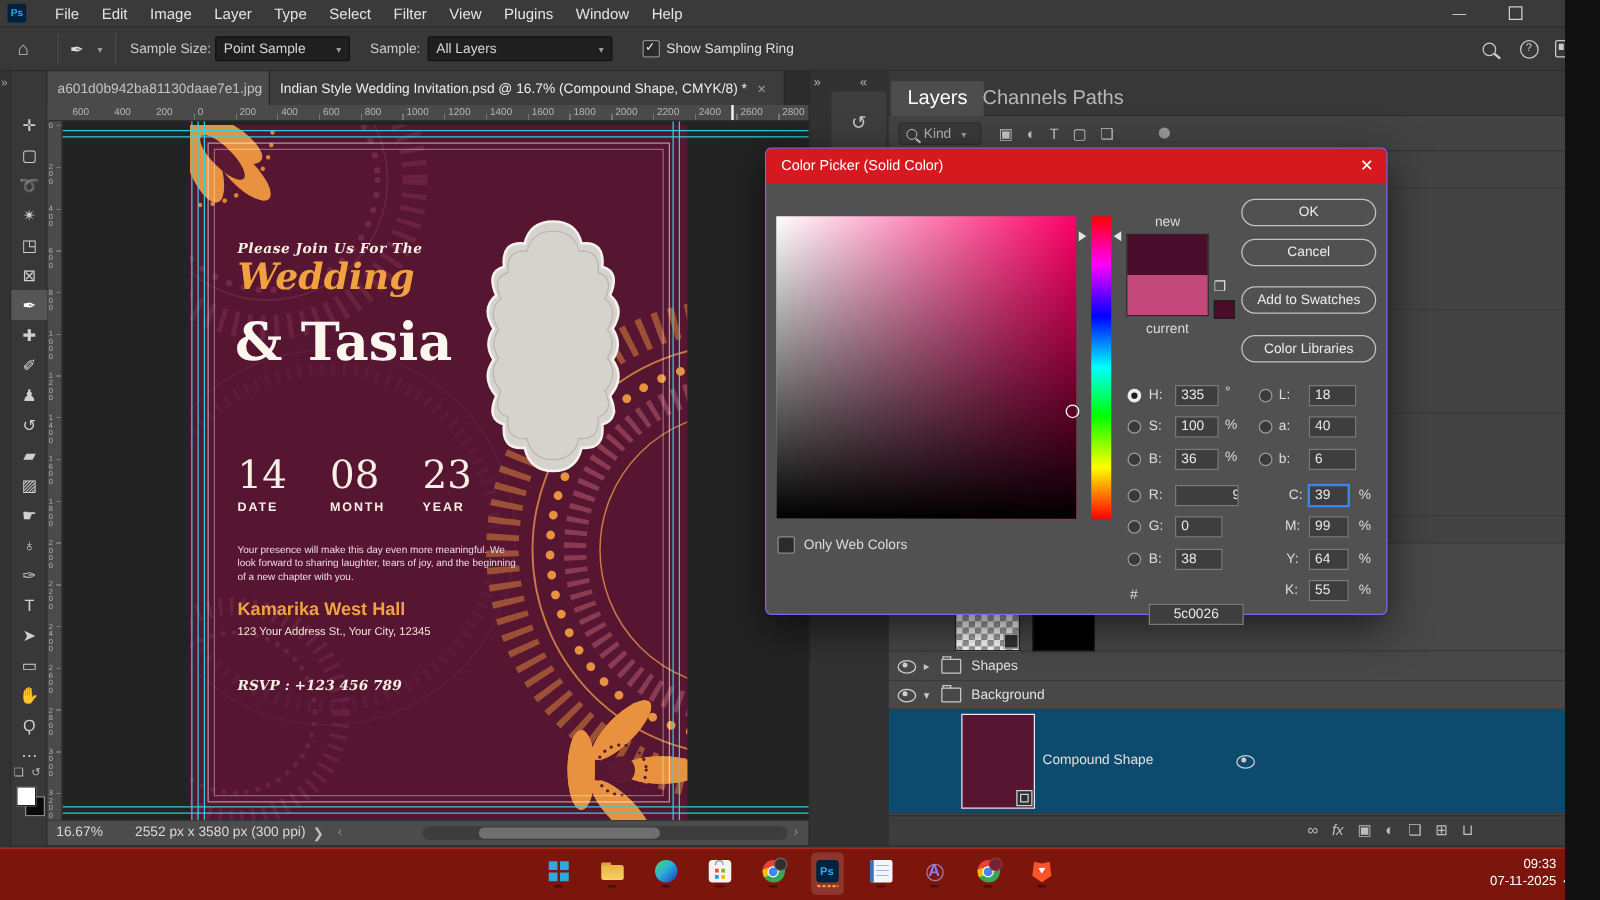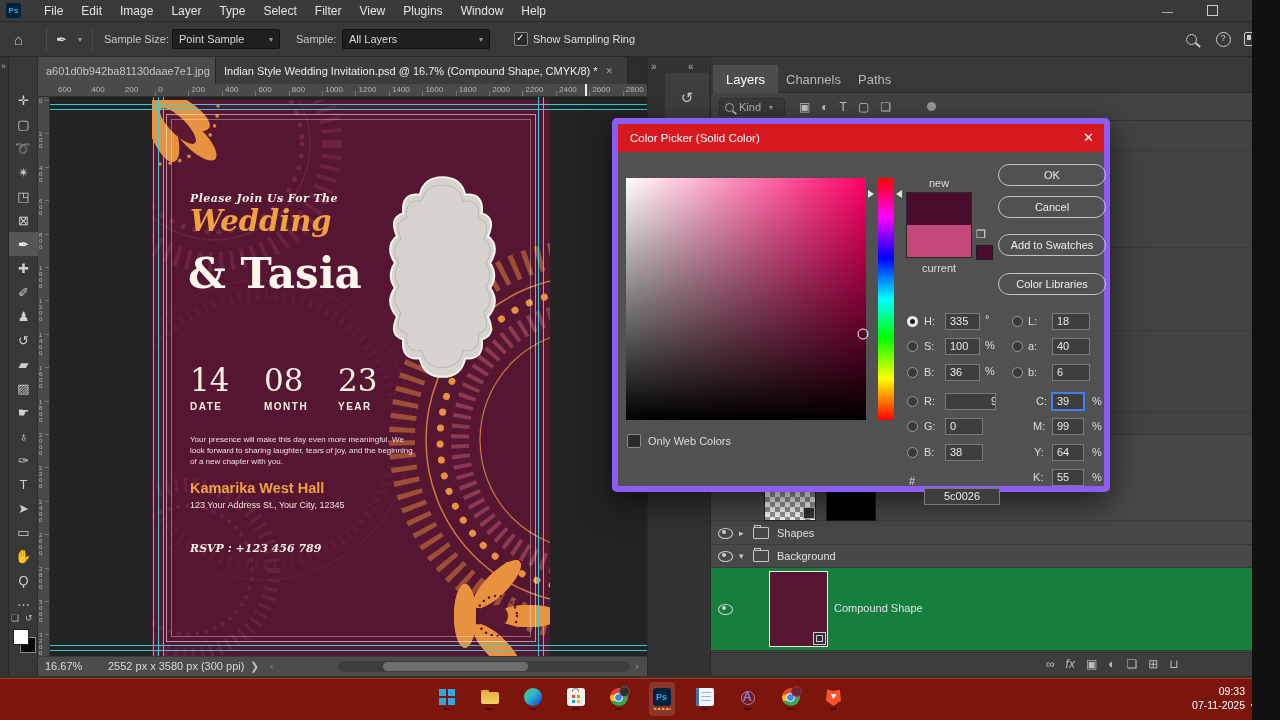--- a/index.html
+++ b/index.html
@@ -77,21 +77,21 @@
   #hscroll .thumb{position:absolute;left:45px;top:1px;width:145px;height:9px;background:#6f6f6f;border-radius:5px;}
 
   
   #panel-strip{position:absolute;left:647px;top:57px;width:63px;height:619px;background:#323232;border-left:1px solid #2a2a2a;box-sizing:border-box;}
   #mini-dock{position:absolute;left:17px;top:16px;width:44px;height:112px;background:#3e3e3e;border-radius:3px;}
   .mini-icon{position:absolute;left:0;width:44px;height:34px;display:flex;align-items:center;justify-content:center;color:#c5c5c5;font-size:15px;}
 
   
   #right-panels{position:absolute;left:710px;top:57px;width:570px;height:619px;background:#434343;border-left:1px solid #2a2a2a;box-sizing:border-box;}
   #panel-header{position:absolute;left:0;top:0;width:570px;height:36px;background:#383838;border-bottom:1px solid #2c2c2c;box-sizing:border-box;}
-  .ptab{position:absolute;top:8px;height:28px;display:flex;align-items:center;padding:0 13px;font-size:13px;color:#b8b8b8;}
+  .ptab{position:absolute;top:8px;height:28px;display:flex;align-items:center;padding:0 13px;font-size:16px;color:#b8b8b8;}
   .ptab.active{background:#4d4d4d;color:#fff;}
   #filter-row{position:absolute;left:0;top:36px;width:570px;height:28px;background:#434343;border-bottom:1px solid #333;box-sizing:border-box;}
   #kind-box{position:absolute;left:8px;top:5px;width:66px;height:18px;background:#3a3a3a;border:1px solid #2e2e2e;border-radius:2px;display:flex;align-items:center;padding:0 4px;color:#b5b5b5;box-sizing:border-box;}
   #filter-icons{position:absolute;left:88px;top:5px;height:18px;display:flex;gap:11px;align-items:center;color:#c6c6c6;font-size:12px;}
   .rowline{position:absolute;left:0;width:570px;height:1px;background:#3a3a3a;}
   .lrow{position:absolute;left:0;width:570px;box-sizing:border-box;border-bottom:1px solid #3a3a3a;display:flex;align-items:center;background:#484848;}
   .eye{width:13px;height:9px;border:1px solid #d0d0d0;border-radius:50%;position:relative;flex:none;}
   .eye::after{content:"";position:absolute;width:4px;height:4px;background:#d0d0d0;border-radius:50%;left:3.5px;top:1.5px;}
   .eyecell{width:28px;display:flex;justify-content:center;flex:none;}
   .twist{color:#c8c8c8;font-size:9px;width:14px;flex:none;}
@@ -103,21 +103,21 @@
      linear-gradient(45deg,#9a9a9a 25%,transparent 25%,transparent 75%,#9a9a9a 75%),
      linear-gradient(45deg,#9a9a9a 25%,transparent 25%,transparent 75%,#9a9a9a 75%);
      background-size:10px 10px;background-position:0 0,5px 5px;}
   #layer-actions{position:absolute;left:335px;top:4px;display:flex;gap:11px;align-items:center;color:#bdbdbd;font-size:12px;}
   #vscroll{position:absolute;left:552px;top:64px;width:10px;height:530px;background:#3c3c3c;}
   #vscroll .thumb{position:absolute;left:1px;top:479px;width:8px;height:48px;background:#5f5f5f;border-radius:3px;}
   #vscroll .arr{position:absolute;left:0;width:10px;text-align:center;font-size:7px;color:#9a9a9a;}
 
   
   #color-picker{position:absolute;left:612px;top:118px;width:498px;height:374px;background:#515151;
-     border:6px solid #8b5cf6;border-radius:5px;box-shadow:0 10px 34px rgba(0,0,0,.6);z-index:50;box-sizing:border-box;}
+     border:1px solid #8b5cf6;border-radius:5px;box-shadow:0 10px 34px rgba(0,0,0,.6);z-index:50;box-sizing:border-box;}
   #cp-titlebar{position:absolute;left:0;top:0;right:0;height:28px;background:var(--dialog-red,#d6181f);
      border-radius:4px 4px 0 0;display:flex;align-items:center;}
   #cp-title{margin-left:12px;color:#fff;font-size:11.5px;}
   #cp-close{position:absolute;right:10px;top:6px;color:#fff;font-size:13px;}
   #cp-field{position:absolute;left:8px;top:54px;width:240px;height:242px;
      background:linear-gradient(to top,#000,rgba(0,0,0,0)),linear-gradient(to right,#fff,#ff0066);}
   #cp-marker{position:absolute;left:245px;top:210px;width:9px;height:9px;border:1.5px solid #fff;border-radius:50%;transform:translate(-50%,-50%);}
   #cp-hue{position:absolute;left:260px;top:54px;width:16px;height:242px;
      background:linear-gradient(to bottom,#f00 0%,#f0f 16%,#00f 33%,#0ff 50%,#0f0 66%,#ff0 83%,#f00 100%);}
   .tri-r{position:absolute;width:0;height:0;border-top:4.5px solid transparent;border-bottom:4.5px solid transparent;border-left:6px solid #e3e3e3;}
@@ -584,21 +584,21 @@
 
     <div class="lrow" style="top:488px;height:23px;">
       <div class="eyecell">
           <span class="eye"></span>
         </div>
       <span class="twist">▾</span>
       <span class="folder"></span>
       <span class="lname">Background</span>
     </div>
 
-    <div class="lrow" style="top:511px;height:83px;background:#15803d;">
+    <div class="lrow" style="top:511px;height:83px;background:#0c4a6e;justify-content:center;">
       <div class="eyecell">
           <span class="eye"></span>
         </div>
       <div style="position:absolute;left:58px;top:3px;width:59px;height:76px;background:var(--doc-maroon,#561531);border:1.5px solid #e9e9e9;box-sizing:border-box;">
         <div style="position:absolute;right:1px;bottom:1px;width:13px;height:13px;background:#2f2f2f;border:1px solid #cfcfcf;box-sizing:border-box;">
           <div style="position:absolute;inset:2px;border:1px solid #cfcfcf;"></div>
         </div>
       </div>
       <span class="lname" style="position:absolute;left:123px;top:34px;">Compound Shape</span>
     </div>

